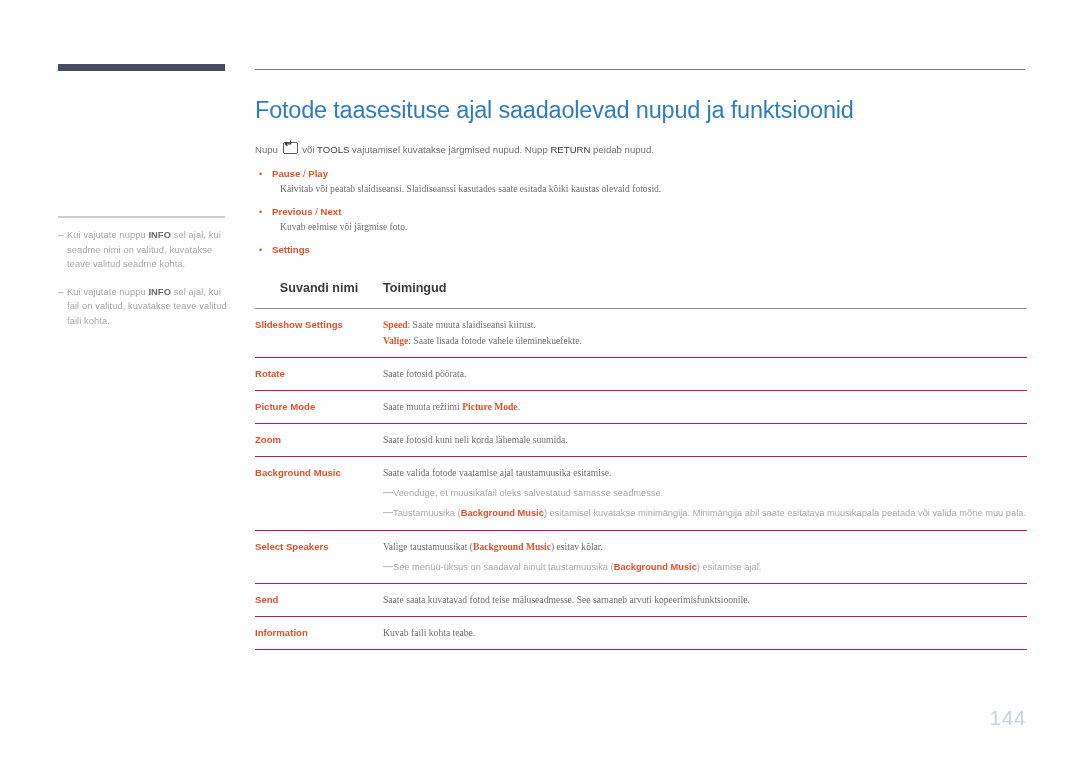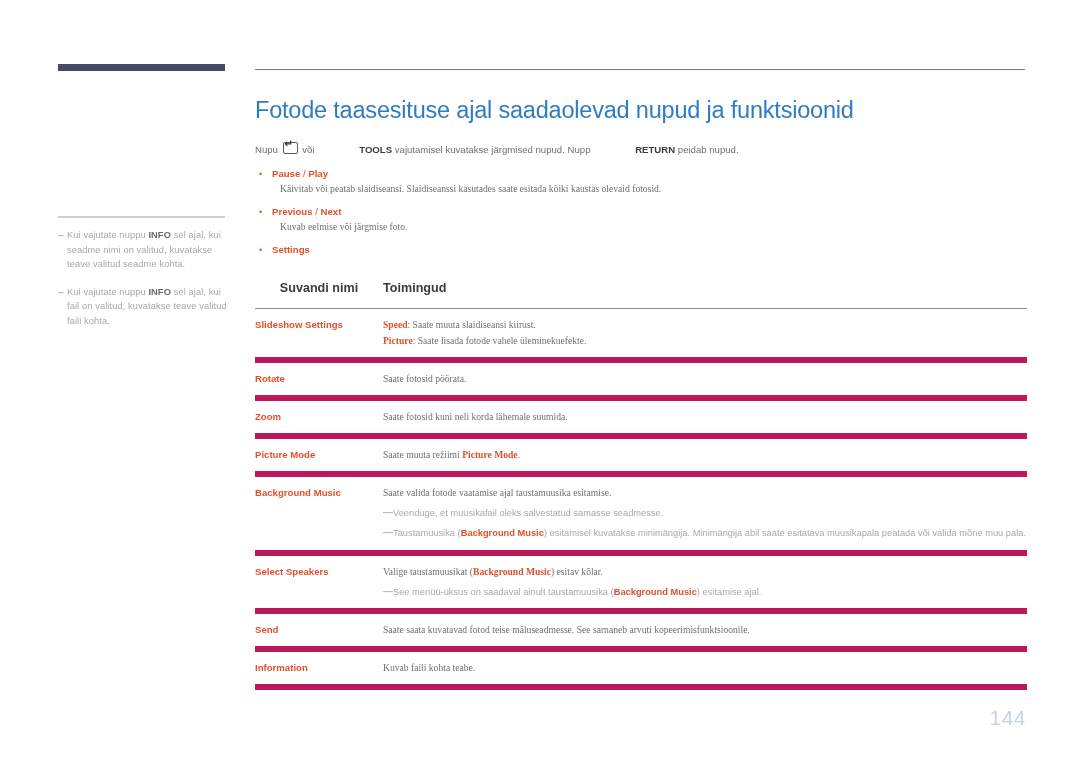--- a/index.html
+++ b/index.html
@@ -89,21 +89,21 @@
     letter-spacing: -0.2px;
     line-height: 30px;
   }
 
   .intro {
     margin-top: 17px;
     font-size: 9.6px;
     line-height: 14px;
     color: #6f6f6f;
   }
-  .intro b { color: #3b3b3b; font-weight: 700; margin-left: 42px; }
+  .intro b { color: #3b3b3b; font-weight: 400; }
 
   .key-glyph {
     display: inline-block;
     position: relative;
     width: 13px;
     height: 10px;
     border: 1.3px solid #5a5a5a;
     border-radius: 2px;
     vertical-align: -1px;
     margin: 0 2px;
@@ -166,21 +166,21 @@
     font-weight: 700;
     color: #3b3b3b;
     padding: 0 0 13px 0;
     vertical-align: bottom;
   }
   .opt-table thead tr {
     border-bottom: 1.6px solid #8d8d8d;
   }
   .opt-table th.col-name { width: 120px; text-align: center; }
   .opt-table tbody tr {
-    border-bottom: 6px solid #be185d;
+    border-bottom: 1px solid #be185d;
     margin-top: 8px;
   }
   .opt-table td {
     vertical-align: top;
     padding: 9px 0 9px 0;
   }
   .opt-table td.col-name {
     width: 120px;
     font-size: 9.6px;
     line-height: 14px;
@@ -296,42 +296,42 @@
         <th class="col-name">Suvandi nimi</th>
         <th class="col-action">Toimingud</th>
       </tr>
     </thead>
     <tbody>
 
       <tr>
         <td class="col-name">Slideshow Settings</td>
         <td class="col-action">
           <div class="act-line"><span class="term">Speed</span><span>: Saate muuta slaidiseansi kiirust.</span></div>
-          <div class="act-line"><span class="term">Picture</span><span>: Saate lisada fotode vahele üleminekuefekte.</span></div>
+          <div class="act-line"><span class="term">Valige</span><span>: Saate lisada fotode vahele üleminekuefekte.</span></div>
         </td>
       </tr>
 
       <tr>
         <td class="col-name">Rotate</td>
         <td class="col-action">
           <div class="act-line"><span>Saate fotosid pöörata.</span></div>
         </td>
       </tr>
 
       <tr>
+        <td class="col-name">Picture Mode</td>
+        <td class="col-action">
+          <div class="act-line"><span>Saate muuta režiimi </span><span class="term-strong">Picture Mode</span><span>.</span></div>
+        </td>
+      </tr>
+
+      <tr>
         <td class="col-name">Zoom</td>
         <td class="col-action">
           <div class="act-line"><span>Saate fotosid kuni neli korda lähemale suumida.</span></div>
-        </td>
-      </tr>
-
-      <tr>
-        <td class="col-name">Picture Mode</td>
-        <td class="col-action">
-          <div class="act-line"><span>Saate muuta režiimi </span><span class="term-strong">Picture Mode</span><span>.</span></div>
         </td>
       </tr>
 
       <tr>
         <td class="col-name">Background Music</td>
         <td class="col-action">
           <div class="act-line"><span>Saate valida fotode vaatamise ajal taustamuusika esitamise.</span></div>
           <div class="sub-note">
             <span class="sub-dash">—</span>
             <span class="sub-text"><span>Veenduge, et muusikafail oleks salvestatud samasse seadmesse.</span></span>

